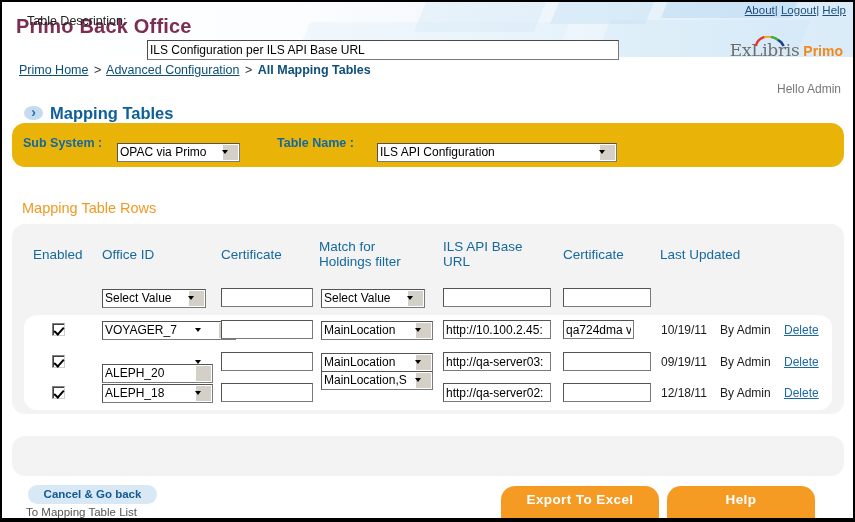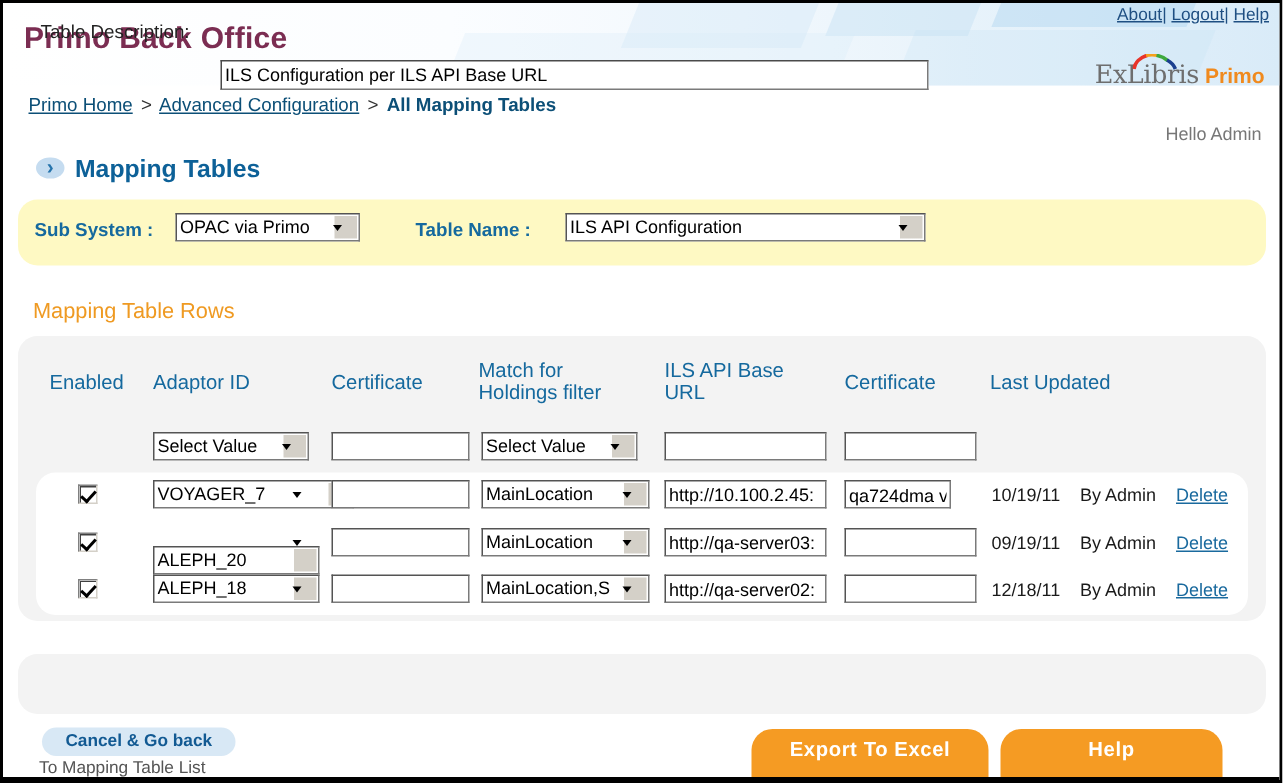--- a/index.html
+++ b/index.html
@@ -112,22 +112,22 @@
     line-height: 18px;
   }
 
   
   .panel {
     position: absolute;
     background: #f4f4f4;
     border-radius: 13px;
   }
   .filter-panel {
-    left: 10px; top: 131px; width: 832px; height: 44px;
-    background: #fef9c3;
+    left: 10px; top: 121px; width: 832px; height: 44px;
+    background: #eab308;
   }
   .fp-label {
     position: absolute; font-size: 12.5px; font-weight: bold; color: #15699e;
     top: 13px; white-space: nowrap;
   }
   .fp-label.l1 { left: 11px; }
   .fp-label.l2 { left: 265px; text-align: center; }
 
   
   .rows-title {
@@ -339,21 +339,21 @@
       <option>ILS API Configuration</option>
     </select>
     <div class="sel-arrow" style="left:222px; top:8px;"></div>
   </div>
 
   <div class="rows-title">Mapping Table Rows</div>
 
   <div class="panel grid-panel"></div>
 
   <div class="col-head" style="left:31px;  top:245px; width:70px;">Enabled</div>
-  <div class="col-head" style="left:100px; top:245px; width:100px;">Adaptor ID</div>
+  <div class="col-head" style="left:100px; top:245px; width:100px;">Office ID</div>
   <div class="col-head" style="left:219px; top:245px; width:100px;">Certificate</div>
   <div class="col-head" style="left:441px; top:237px; width:110px;">
     <div>ILS API Base</div>
     <div>URL</div>
   </div>
   <div class="col-head" style="left:317px; top:237px; width:110px;">
     <div>Match for</div>
     <div>Holdings filter</div>
   </div>
   <div class="col-head" style="left:561px; top:245px; width:100px;">Certificate</div>
@@ -418,21 +418,21 @@
   <a href="#" class="del-link" style="left:782px; top:353px;">Delete</a>
 
   <div class="chk" style="left:50px; top:384px;"></div>
   <div class="sel-wrap" style="left:100px; top:381px;">
     <select class="wsel" style="position:relative; width:111px;">
       <option>ALEPH_18</option>
     </select>
     <div class="sel-arrow" style="left:93px; top:8px;"></div>
   </div>
   <input class="wtext" style="left: 219px; top: 381px; width: 92px;" type="text" value="">
-  <div class="sel-wrap" style="left:319px; top:381px;">
+  <div class="sel-wrap" style="left:319px; top:368px;">
     <select class="wsel" style="position:relative; width:112px;">
       <option>MainLocation,S</option>
     </select>
     <div class="sel-arrow" style="left:94px; top:8px;"></div>
   </div>
   <input class="wtext" style="left: 441px; top: 381px; width: 108px;" type="text" value="http://qa-server02:">
   <input class="wtext" style="left: 561px; top: 381px; width: 88px;" type="text" value="">
   <div class="cell-text" style="left:659px; top:384px;">12/18/11</div>
   <div class="cell-text" style="left:718px; top:384px;">By Admin</div>
   <a href="#" class="del-link" style="left:782px; top:384px;">Delete</a>

